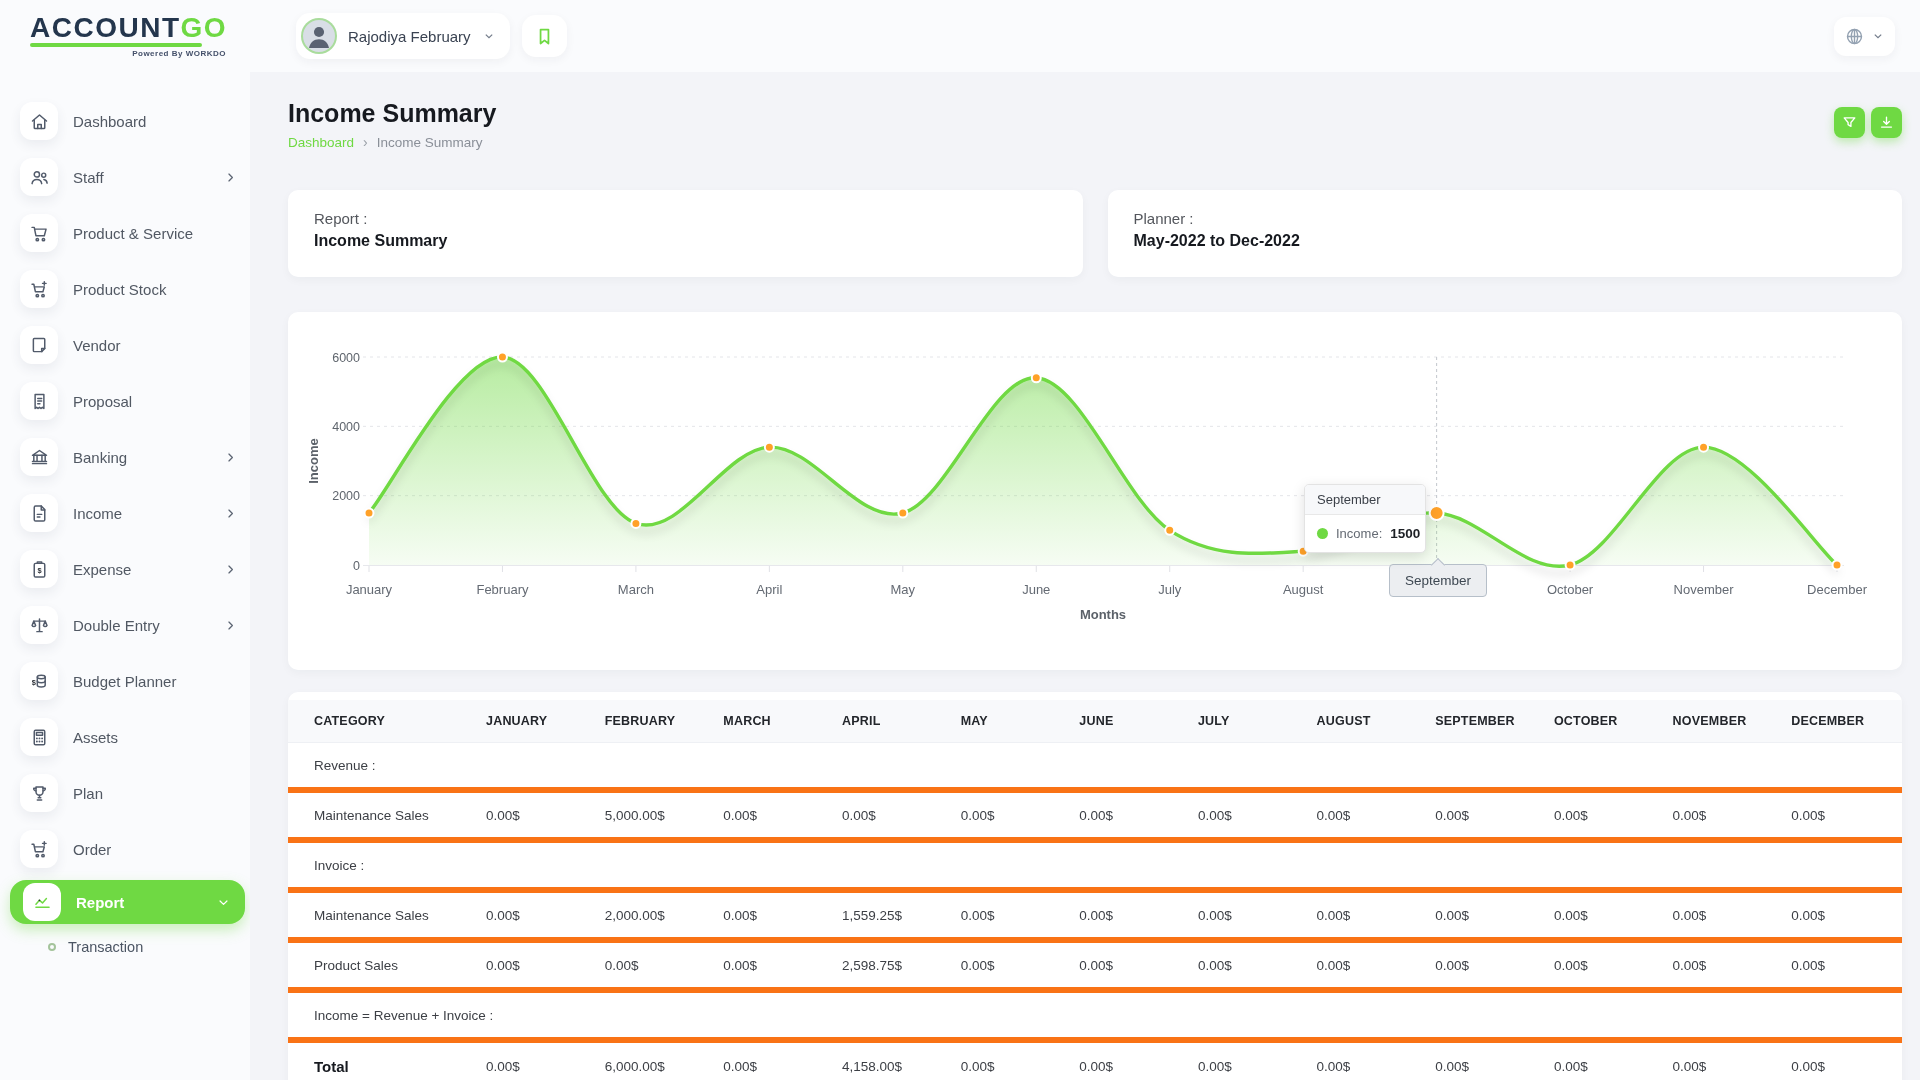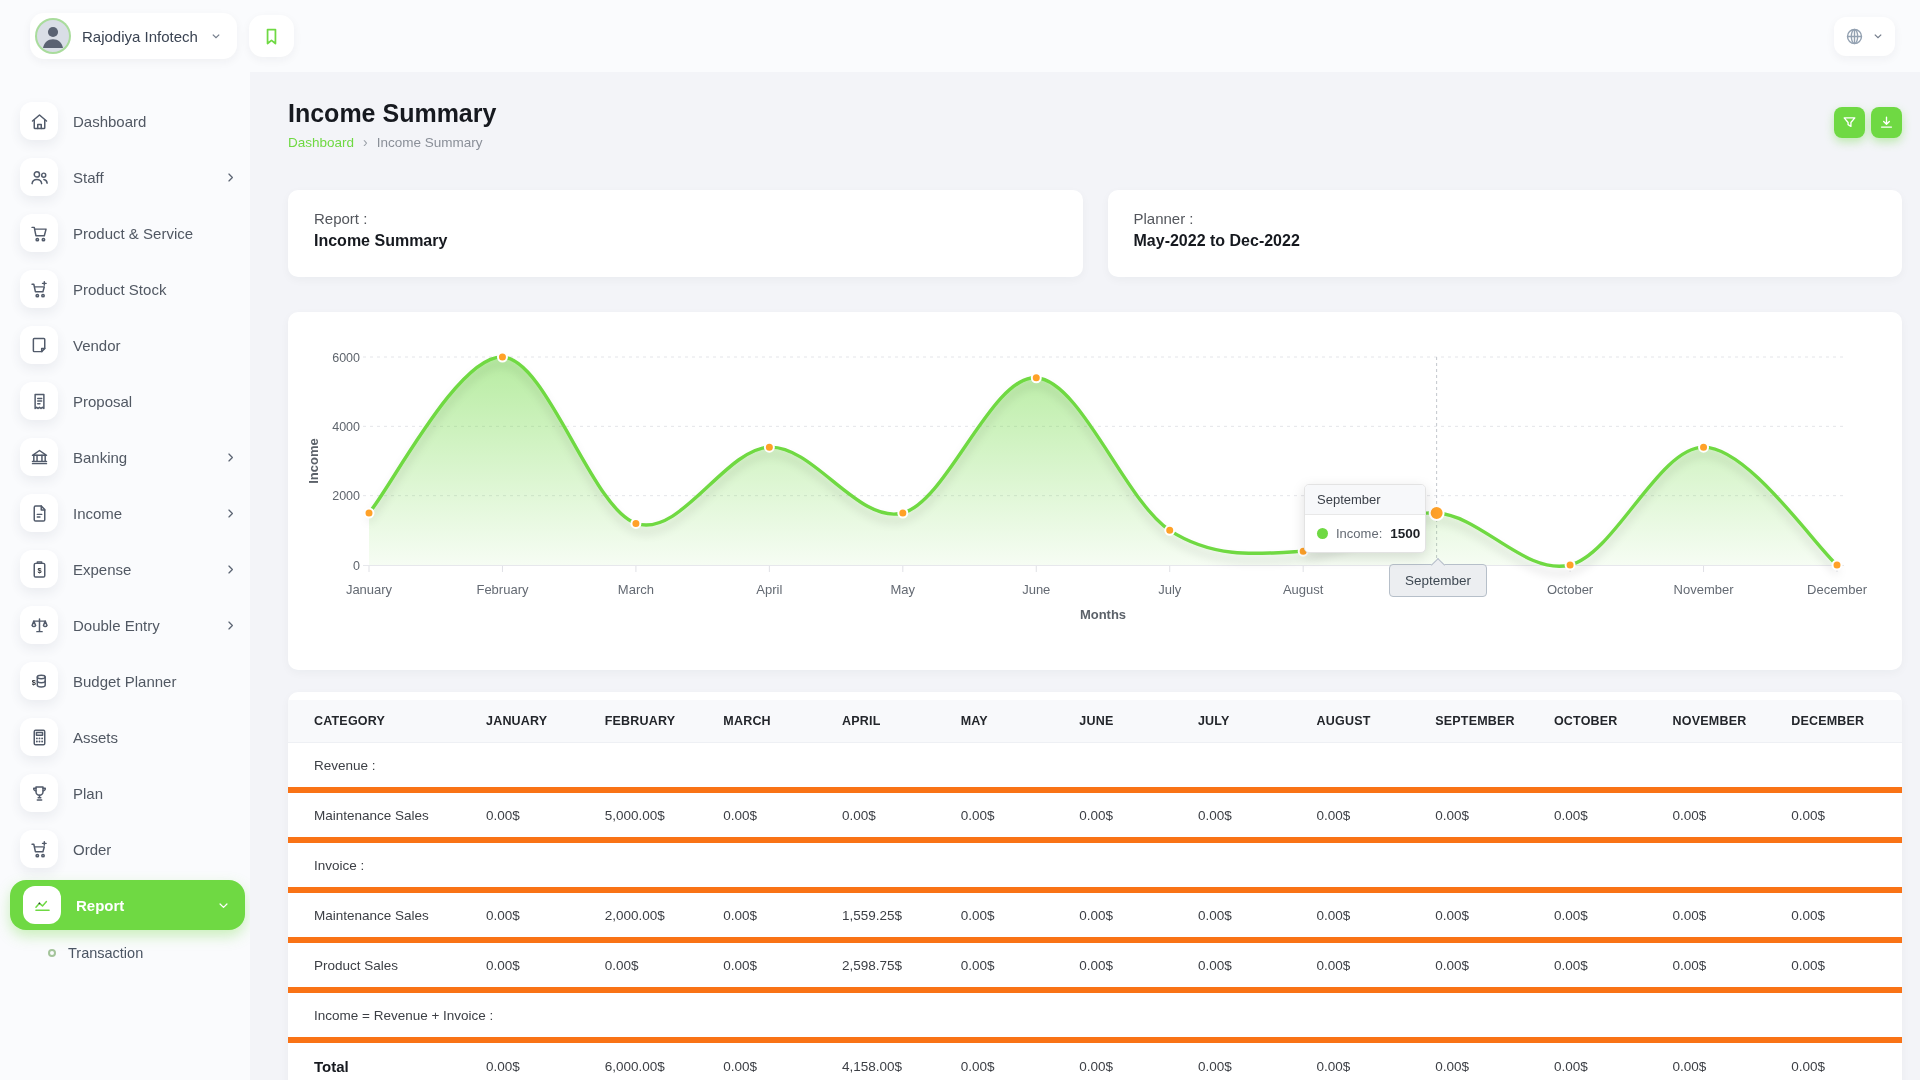--- a/index.html
+++ b/index.html
@@ -22,21 +22,21 @@
   .lang-pill { margin-left:auto; padding:9px 10px; gap:6px; border-radius:12px; cursor:pointer; }
 
   
   .layout { display:flex; height:1008px; }
   .sidebar { width:250px; background:#fafbfd; padding-top:21px; flex-shrink:0; }
   .menu-item { display:flex; align-items:center; height:56px; padding:0 12px 0 20px; cursor:pointer; }
   .icon-box { width:38px; height:38px; background:#fff; border-radius:12px; box-shadow:0 5px 12px rgba(45,60,90,.08); display:flex; align-items:center; justify-content:center; flex-shrink:0; }
   .icon-box svg { width:21px; height:21px; stroke:#525b6b; fill:none; stroke-width:1.7; stroke-linecap:round; stroke-linejoin:round; }
   .menu-label { margin-left:15px; font-size:15px; color:#515863; }
   .menu-item .chev { margin-left:auto; width:15px; height:15px; stroke:#5c6573; fill:none; stroke-width:2; stroke-linecap:round; stroke-linejoin:round; }
-  .menu-item.active { background:#6fd943; height:50px; margin:3px 5px 3px 10px; padding:0 14px 0 13px; border-radius:16px; box-shadow:0 6px 14px rgba(111,217,67,.35); }
+  .menu-item.active { background:#6fd943; height:44px; margin:3px 5px 3px 10px; padding:0 14px 0 13px; border-radius:16px; box-shadow:0 6px 14px rgba(111,217,67,.35); }
   .menu-item.active .icon-box { box-shadow:none; }
   .menu-item.active .icon-box svg { stroke:#6fd943; }
   .menu-item.active .menu-label { color:#fff; font-weight:bold; }
   .menu-item.active .chev { stroke:#fff; }
   .submenu-item { display:flex; align-items:center; height:40px; padding-left:48px; cursor:pointer; }
   .bullet { width:8px; height:8px; border:2px solid #a4c49b; border-radius:50%; }
   .submenu-label { margin-left:12px; font-size:14.5px; color:#4b5563; }
 
   .main { flex:1; background:#f3f4f8; padding:26px 18px 0 38px; }
 
@@ -76,29 +76,34 @@
   table.report th:first-child, table.report td:first-child { padding-left:26px; width:190px; }
   table.report td { font-size:13.5px; color:#3c3f45; padding:14.5px 8px; border-bottom:6px solid #f97316; }
   tr.total-row td.cat { font-size:15px; font-weight:bold; color:#16191f; }
 </style>
 </head>
 <body>
 
 <div class="app">
 
   <header class="topbar">
+    <div class="logo">
+      <div class="logo-text"><span>ACCOUNT</span><span class="go">GO</span></div>
+      <div class="logo-underline"></div>
+      <div class="logo-powered">Powered By WORKDO</div>
+    </div>
 
     <div class="pill company-pill">
       <span class="avatar">
         <svg viewBox="0 0 24 24" width="32" height="32">
           <circle cx="12" cy="9" r="3.8" fill="#5a6272"></circle>
           <path d="M4.5 21c.9-4.4 3.6-6.6 7.5-6.6s6.6 2.2 7.5 6.6z" fill="#5a6272"></path>
         </svg>
       </span>
-      <span class="company-name">Rajodiya Infotech</span>
+      <span class="company-name">Rajodiya February</span>
       <svg class="chev-sm" viewBox="0 0 24 24">
           <path d="m6.5 9.5 5.5 5.5 5.5-5.5"></path>
         </svg>
     </div>
 
     <button class="bookmark-btn">
       <svg viewBox="0 0 24 24" width="21" height="21" style="stroke:#6fd943;fill:none;stroke-width:2;stroke-linejoin:round">
           <path d="M7.5 4h9v16l-4.5-3.6L7.5 20z"></path>
         </svg>
     </button>

